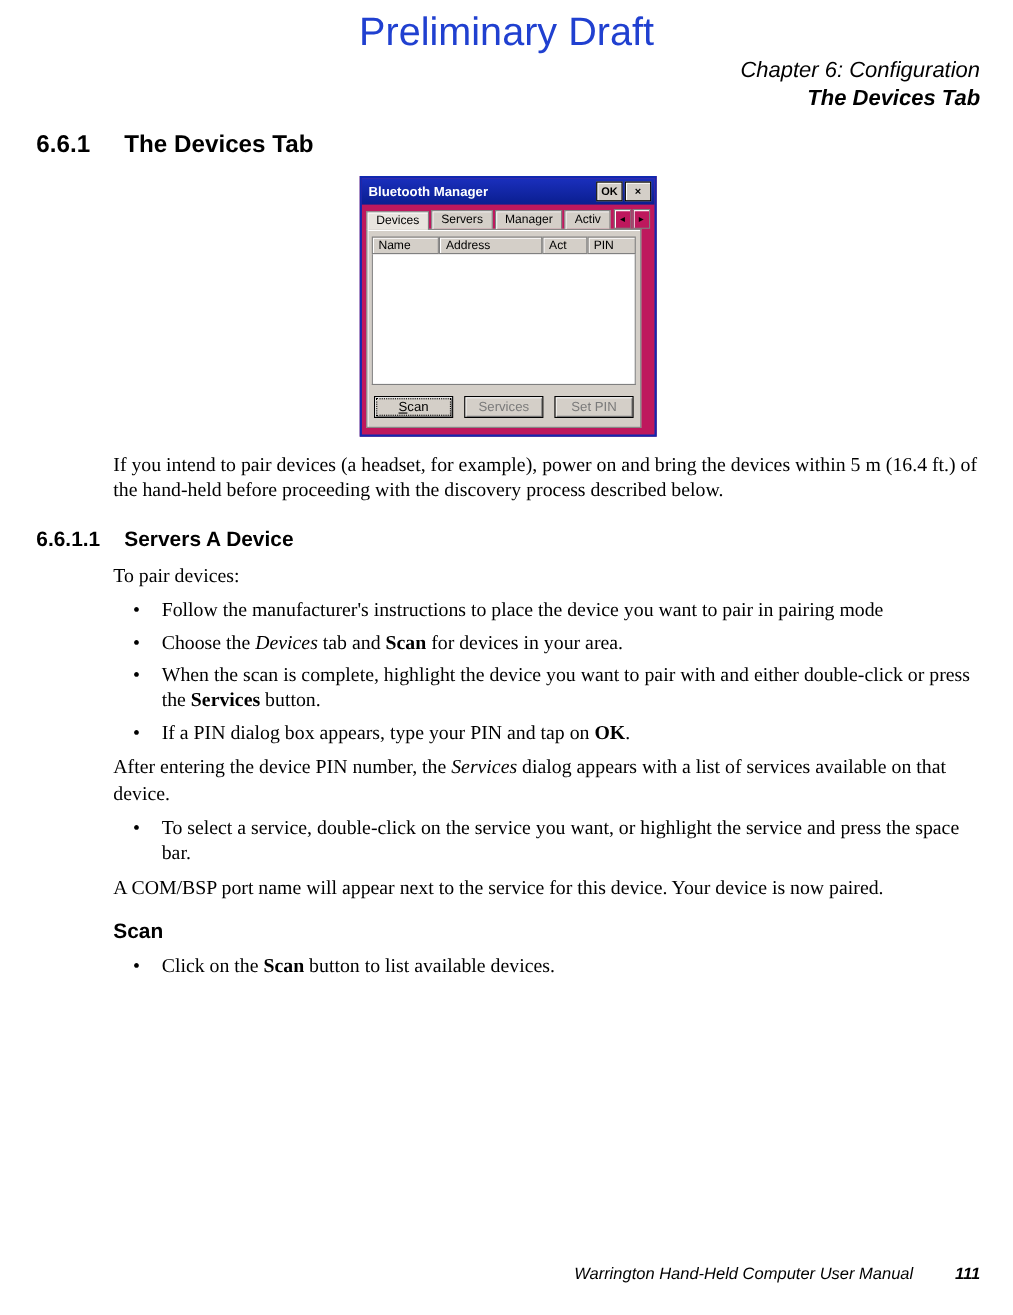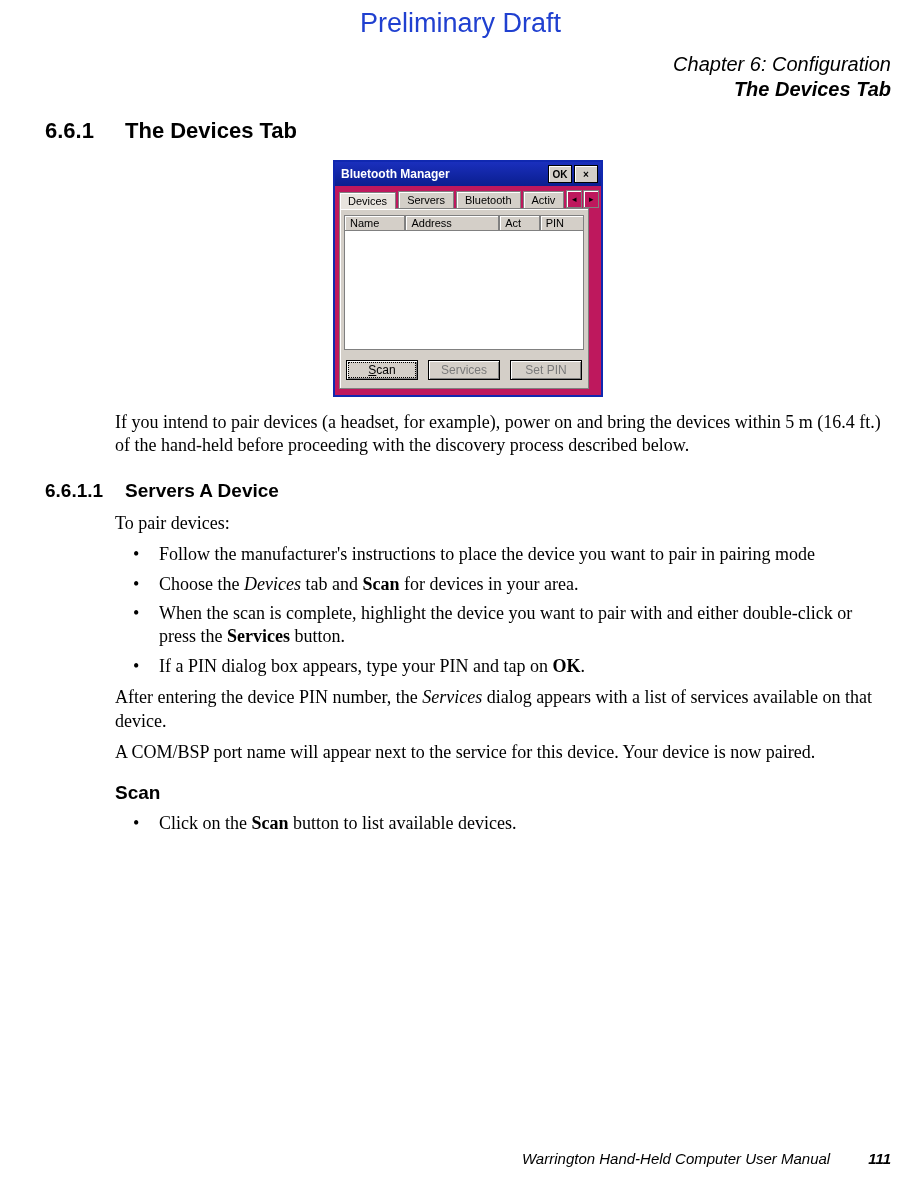--- a/index.html
+++ b/index.html
@@ -13,38 +13,38 @@
     position: relative;
     background: #fff;
   }
   .watermark {
     position: absolute;
     top: 8px;
     left: 0;
     right: 0;
     text-align: center;
     font-family: Arial, Helvetica, sans-serif;
-    font-size: 27px;
+    font-size: 36px;
     color: #2040d0;
   }
   .header-right {
     position: absolute;
     top: 52px;
     right: 30px;
     text-align: right;
     font-family: "Trebuchet MS", Arial, sans-serif;
     font-style: italic;
     font-size: 20px;
     line-height: 1.25;
   }
   .header-right .line2 { font-weight: bold; }
   .content {
     position: absolute;
     top: 118px;
-    left: 45px;
+    left: 33px;
     right: 30px;
   }
   h2.section {
     font-family: "Trebuchet MS", Arial, sans-serif;
     font-weight: bold;
     font-size: 22px;
     margin: 0 0 16px 0;
   }
   h2.section .num { display: inline-block; width: 80px; }
   h3.subsection {
@@ -193,21 +193,21 @@
   <div class="shot-wrap">
     <div class="win">
       <div class="titlebar">
         <span class="title">Bluetooth Manager</span>
         <span class="tbtn">OK</span>
         <span class="tbtn">×</span>
       </div>
       <div class="tabs">
         <span class="tab active">Devices</span>
         <span class="tab">Servers</span>
-        <span class="tab">Bluetooth</span>
+        <span class="tab">Manager</span>
         <span class="tab">Activ</span>
         <span class="tabnav">
           <span class="arrow">◂</span>
           <span class="arrow">▸</span>
         </span>
       </div>
       <div class="panel">
         <div class="listhdr">
           <span class="col c-name">Name</span>
           <span class="col c-addr">Address</span>
@@ -235,20 +235,21 @@
   <ul class="bullets">
     <li>Follow the manufacturer's instructions to place the device you want to pair in pairing mode</li>
     <li><span>Choose the </span><span class="italic">Devices</span><span> tab and </span><span class="bold">Scan</span><span> for devices in your area.</span></li>
     <li><span>When the scan is complete, highlight the device you want to pair with and either double-click or press the </span><span class="bold">Services</span><span> button.</span></li>
     <li><span>If a PIN dialog box appears, type your PIN and tap on </span><span class="bold">OK</span><span>.</span></li>
   </ul>
 
   <p class="body-text"><span>After entering the device PIN number, the </span><span class="italic">Services</span><span> dialog appears with a list of services available on that device.</span></p>
 
   <ul class="bullets">
+    <li>To select a service, double-click on the service you want, or highlight the service and press the space bar.</li>
   </ul>
 
   <p class="body-text">A COM/BSP port name will appear next to the service for this device. Your device is now paired.</p>
 
   <h4 class="minor">Scan</h4>
 
   <ul class="bullets">
     <li><span>Click on the </span><span class="bold">Scan</span><span> button to list available devices.</span></li>
   </ul>
 

